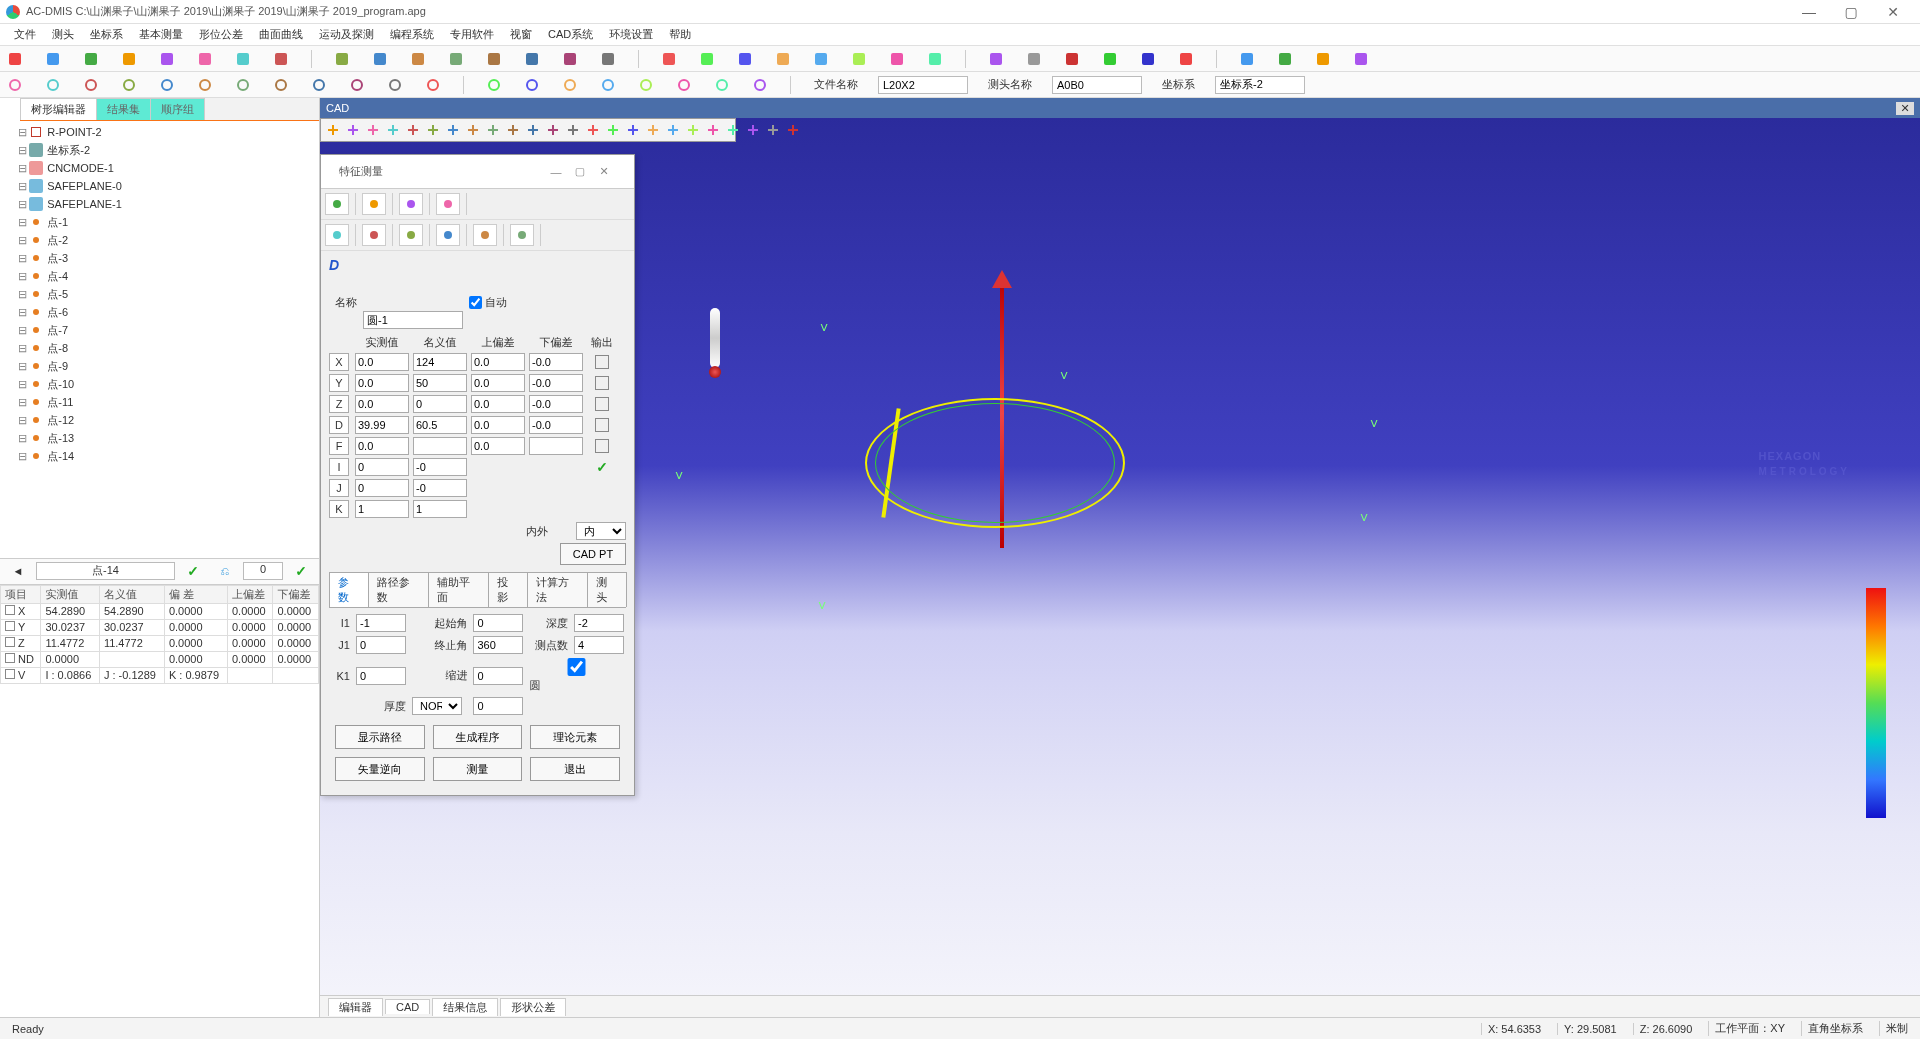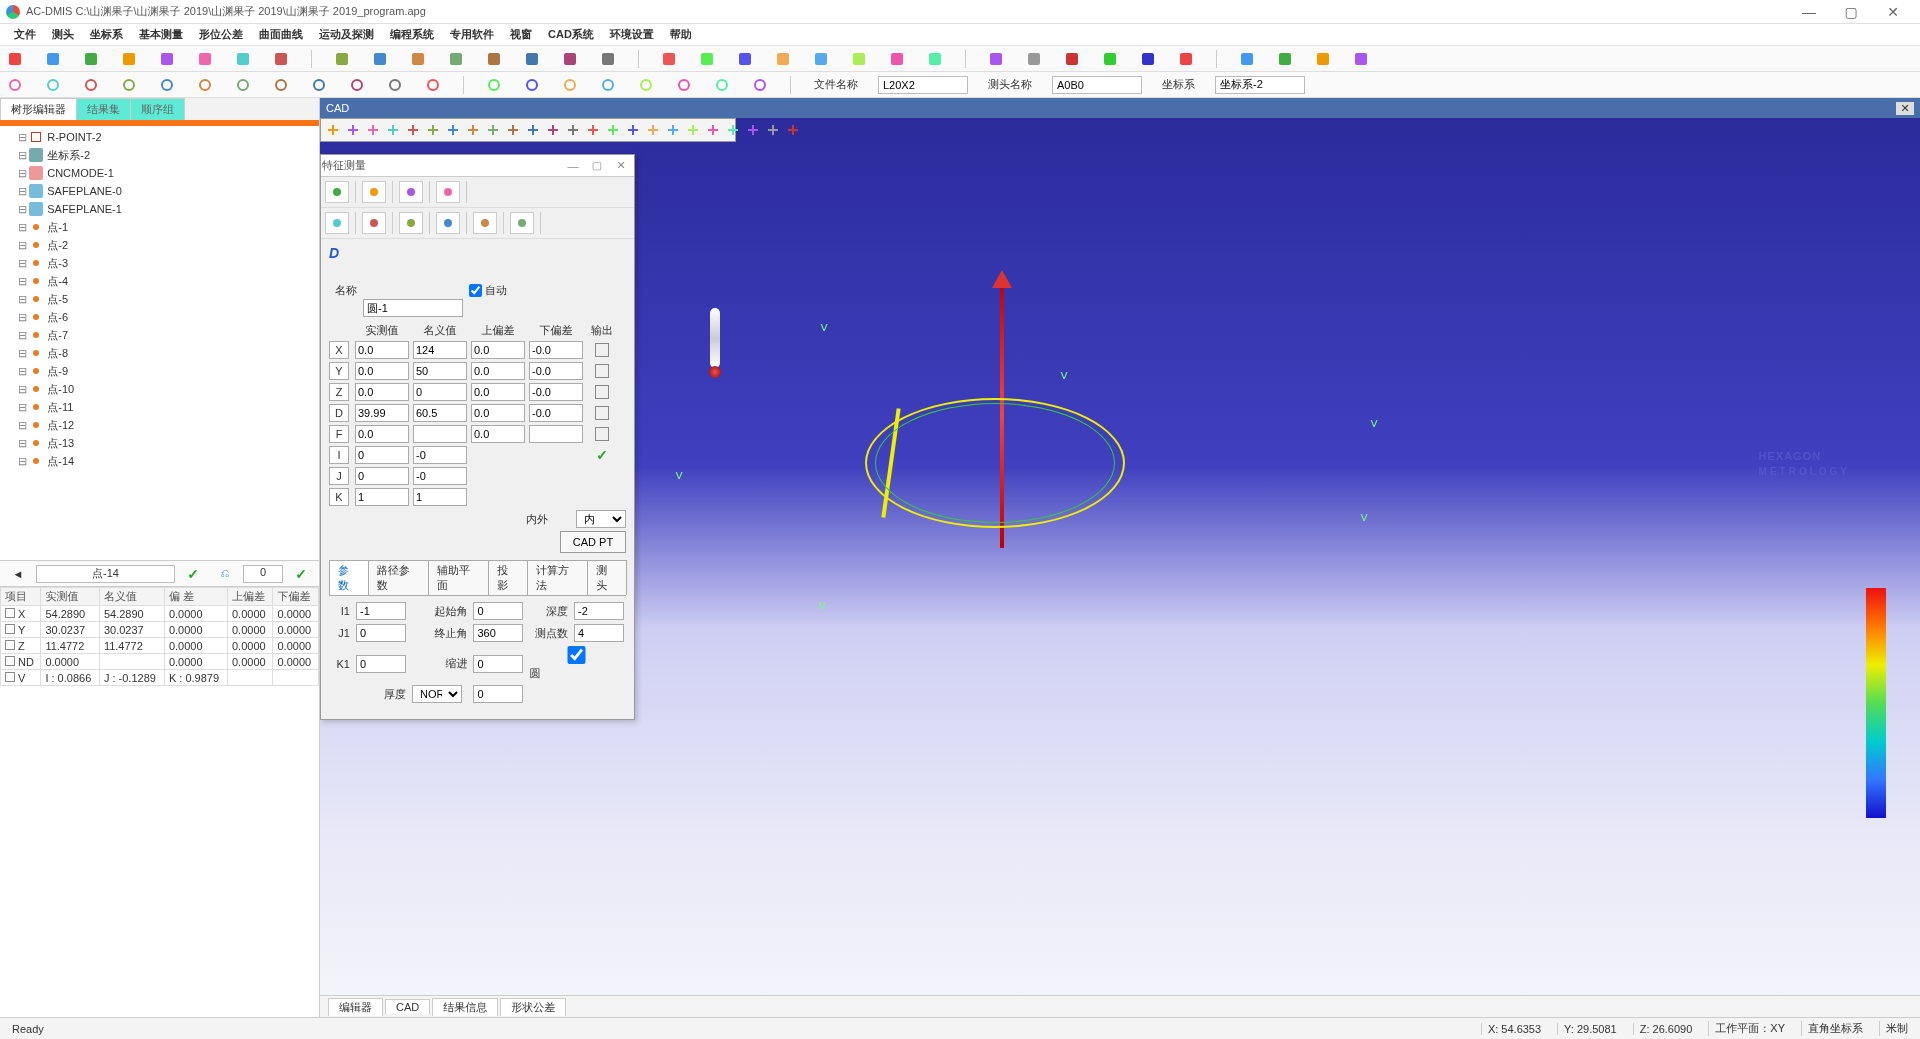--- a/index.html
+++ b/index.html
@@ -6,38 +6,38 @@
 body { background: #fff; width: 1920px; height: 1039px; overflow: hidden; color: #333; }
 
 
 .titlebar { height: 24px; background: #fff; display: flex; align-items: center; padding: 0 6px; border-bottom: 1px solid #e0e0e0; }
 .titlebar .logo { width: 14px; height: 14px; border-radius: 50%; background: conic-gradient(#e74c3c 0 120deg,#2ecc71 120deg 240deg,#3498db 240deg 360deg); margin-right: 6px; }
 .titlebar .title { color: #555; }
 .titlebar .spacer { flex: 1; }
 .titlebar .winbtn { width: 42px; height: 24px; display: flex; align-items: center; justify-content: center; font-size: 14px; color: #666; }
 
 
-.menubar { height: 22px; display: flex; align-items: center; padding: 0 6px; gap: 0; border-bottom: 1px solid #e0e0e0; font-weight: bold; }
+.menubar { height: 22px; display: flex; align-items: center; padding: 0 6px; gap: 0; border-bottom: 1px solid #e0e0e0; }
 .menubar .menuitem { padding: 2px 8px; }
 
 
 .toolbar { height: 26px; display: flex; align-items: center; padding: 0 4px; gap: 16px; border-bottom: 1px solid #ddd; background: #fafafa; }
 .tbtn { width: 22px; height: 22px; display: flex; align-items: center; justify-content: center; border: 1px solid transparent; }
 .tbtn svg { width: 16px; height: 16px; }
 .tsep { width: 1px; height: 18px; background: #ccc; margin: 0 3px; }
 .tlbl { margin: 0 4px; }
 .tinput { border: 1px solid #bbb; height: 18px; padding: 0 4px; width: 90px; background:#fff; }
 
 
 .main { display: flex; height: calc(1039px - 24px - 22px - 26px - 26px - 22px); }
 .left { width: 320px; border-right: 1px solid #ccc; display: flex; flex-direction: column; }
 .right { flex: 1; position: relative; background: linear-gradient(180deg,#2a2a9a 0%,#4040c0 40%, #cfcff4 58%, #e8e8f8 80%, #f5f5fb 100%); overflow:hidden; }
 
 
-.tree-tabs { display: flex; border-bottom: 6px solid #f97316; background:#f2f2f2; }
+.tree-tabs { display: flex; border-bottom: 1px solid #f97316; background:#f2f2f2;margin-left:20px; }
 .tree-tab { padding: 3px 10px; border: 1px solid #ccc; border-bottom: none; background: #fff; margin-right: -1px; }
 .tree-tab.inactive { background: #5eead4; color:#666; }
 .tree { flex: 1; overflow: auto; padding: 2px; border-bottom:1px solid #ccc; min-height: 290px; }
 .tree-row { display: flex; align-items: center; height: 18px; padding-left: 16px; }
 .tree-row .ticon { width: 14px; height: 14px; margin-right: 4px; display:flex; align-items:center; justify-content:center; }
 .ticon.axis { background:#7aa; border-radius:2px;}
 .ticon.plane { background:#7bd; border-radius:2px;}
 .ticon.cnc { background:#e99; border-radius:2px;}
 .ticon.point::before { content:""; width:6px;height:6px;border-radius:50%;background:#e67e22; display:block;}
 .ticon.rpoint::before{ content:""; width:8px;height:8px;border:1px solid #c0392b; display:block;}
@@ -55,21 +55,21 @@
 
 
 .cad-title { position:absolute; top:0; left:0; right:0; height:20px; background:#4a6ea9; color:#fff; display:flex; align-items:center; padding:0 6px; }
 .cad-title .spacer { flex:1; }
 .cad-title .x { width:18px;text-align:center; background:#ddd; color:#333;}
 .cad-tb { position:absolute; top:20px; left:0; right:0; height:24px; background:#f4f4f4; border:1px solid #999; display:flex; align-items:center; gap:2px; padding:0 3px; width:416px;}
 .cad-tb .tbtn { width:20px;height:20px;}
 
 
 .dlg { position:absolute; top:56px; left:0; width:315px; background:#f0f0f0; border:1px solid #999; box-shadow:2px 2px 6px rgba(0,0,0,.2); }
-.dlg-title { height:22px; display:flex; align-items:center; padding:0 1px; background:#fff; border-bottom:1px solid #ccc; color:#555;}
+.dlg-title { height:34px; display:flex; align-items:center; padding:0 18px; background:#fff; border-bottom:1px solid #ccc; color:#555;}
 .dlg-title .spacer{flex:1;}
 .dlg-title .dbtn{ width:24px; text-align:center; color:#888;}
 .dlg-tb { display:flex; padding:4px; gap:6px; border-bottom:1px solid #ddd; flex-wrap:wrap;}
 .dlg-tb .grp { display:flex; gap:2px; border-right:1px solid #ccc; padding-right:6px;}
 .dlg-tb .tbtn { width:24px;height:22px; border:1px solid #ccc; background:#fff;}
 .dlg-body { padding:6px 8px 10px; }
 .row { display:flex; align-items:center; gap:6px; margin:3px 0;}
 .row label { min-width:28px; text-align:right; }
 .row input[type=text] { border:1px solid #aaa; height:18px; padding:0 3px; width:52px; background:#fff;}
 .row .chk { display:flex; align-items:center; gap:3px; }
@@ -911,20 +911,28 @@
           <label>缩进</label>
             <input type="text" value="0" style="">
           <div class="chk" style="grid-column:5/7;"><input type="checkbox" checked="" style=""><span>圆</span></div>
 
           <div></div>
           <label style="grid-column:2/3;text-align:right">厚度</label>
           <select class="sel-combo" style="grid-column:3/4"><option>NOR</option></select>
           <input style="grid-column: 4 / 5;" type="text" value="0">
         </div>
 
+        <div class="dlg-btns" id="dlg-btns">
+            <button>显示路径</button>
+            <button>生成程序</button>
+            <button>理论元素</button>
+            <button>矢量逆向</button>
+            <button>测量</button>
+            <button>退出</button>
+          </div>
       </div>
     </div>
 
     <div class="axisZ"></div>
     <div class="axisY"></div>
     <div class="circ1"></div>
     <div class="circ2"></div>
     <div class="probe"></div>
     <div class="hexlogo"><span>HEXAGON</span><small>METROLOGY</small></div>
     <div class="colorbar"></div>

